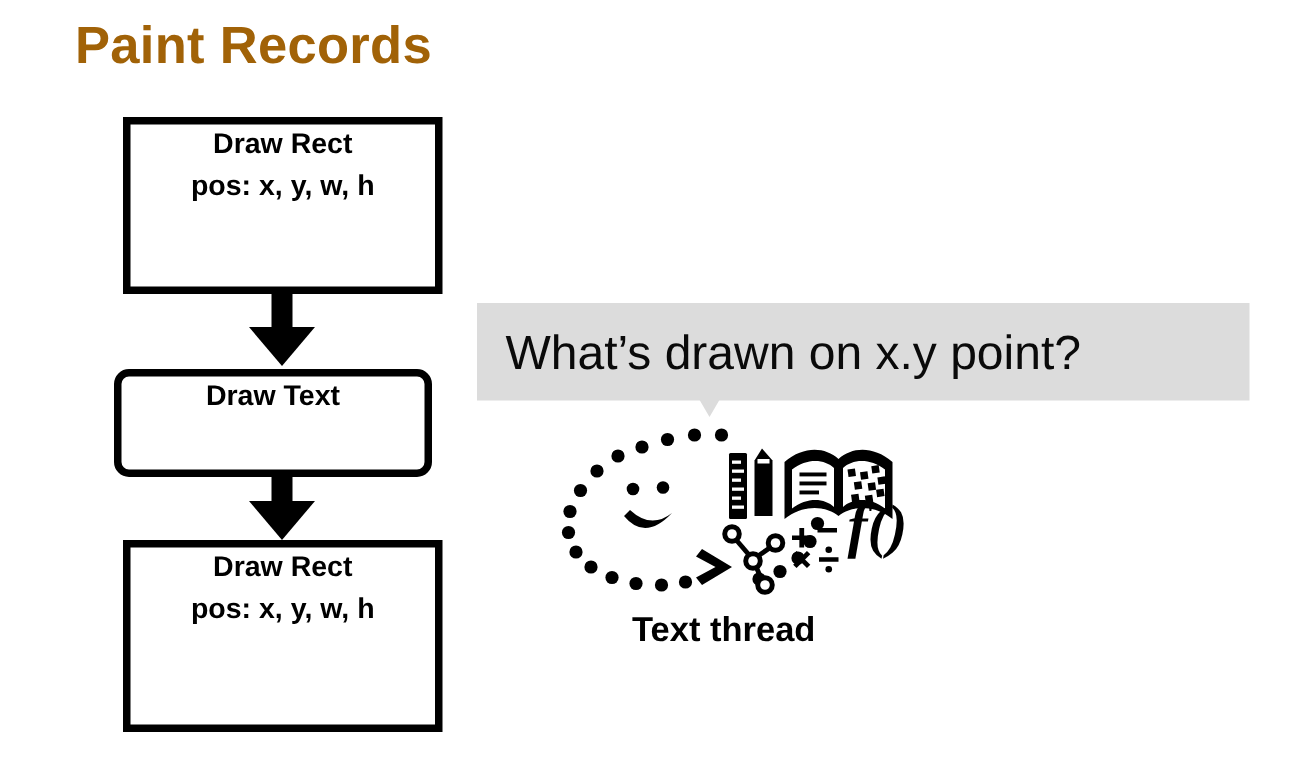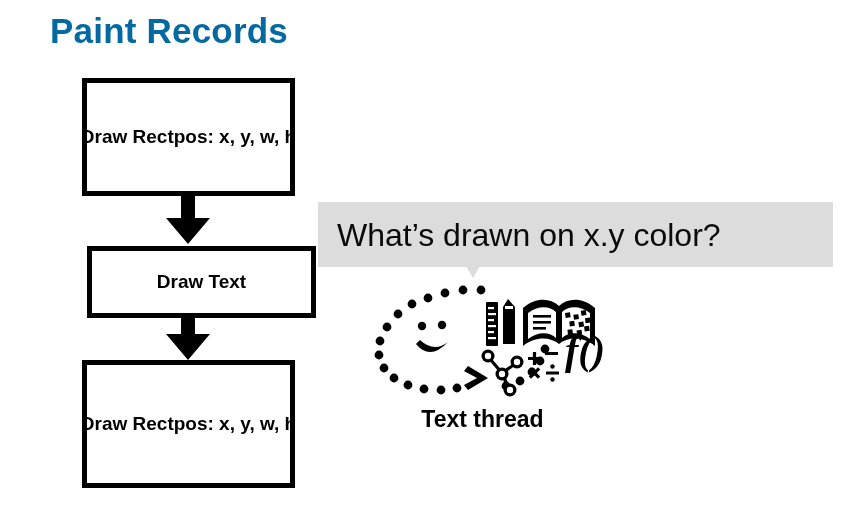--- a/index.html
+++ b/index.html
@@ -18,46 +18,46 @@
 
   
   #slide-title {
     position: absolute;
     left: 50px;
     top: 12px;
     font-size: 35px;
     font-weight: bold;
     letter-spacing: 0.2px;
     line-height: 1.1;
-    color: #0369a1;
+    color: #a16207;
     white-space: nowrap;
   }
 
   
   .record-box {
     position: absolute;
     box-sizing: border-box;
     border: 5px solid #000000;
     background: #ffffff;
     display: flex;
-    flex-direction: row;
+    flex-direction: column;
     align-items: center;
-    justify-content: center;
+    justify-content: flex-start;
     text-align: center;
   }
   .record-line {
     font-size: 19px;
     font-weight: bold;
     line-height: 1.47;
     white-space: nowrap;
     color: #000000;
   }
 
   #record-box-1 { left: 82px; top: 78px;  width: 213px; height: 118px; }
-  #record-box-2 { left: 87px; top: 246px; width: 229px; height: 72px;  }
+  #record-box-2 { left: 76px; top: 246px; width: 212px; height: 72px; border-radius: 10px;  }
   #record-box-3 { left: 82px; top: 360px; width: 213px; height: 128px; }
 
   
   .flow-arrow {
     position: absolute;
     width: 44px;
     left: 166px;
   }
   .flow-arrow .stem {
     position: absolute;
@@ -157,21 +157,21 @@
   <div class="stem"></div>
   <div class="head"></div>
 </div>
 
 <div class="record-box" id="record-box-3">
   <div class="record-line">Draw Rect</div>
   <div class="record-line">pos: x, y, w, h</div>
 </div>
 
 <div id="speech-bubble">
-  <span id="speech-bubble-text">What’s drawn on x.y color?</span>
+  <span id="speech-bubble-text">What’s drawn on x.y point?</span>
 </div>
 <div id="speech-bubble-tail"></div>
 
 <div id="main-thread-illustration">
   <svg width="245" height="120" viewBox="0 0 245 120" xmlns="http://www.w3.org/2000/svg">
     <g fill="#000000">
 
       <g>
         <circle cx="52" cy="22" r="4.4"></circle>
         <circle cx="68" cy="16" r="4.4"></circle>

